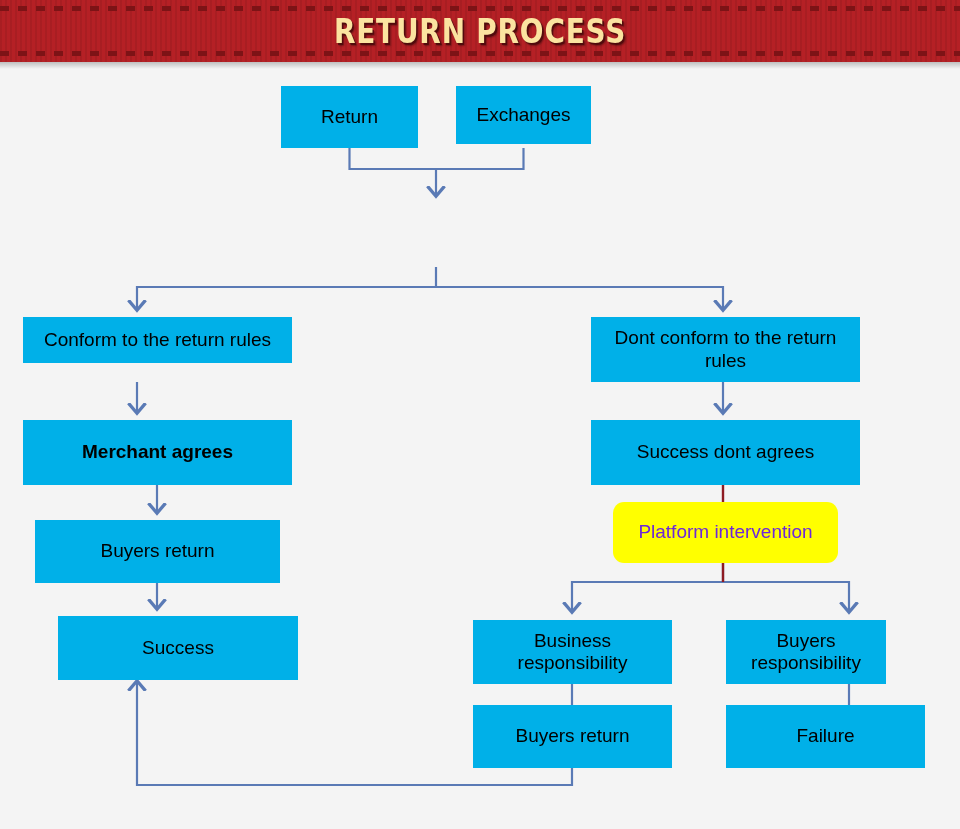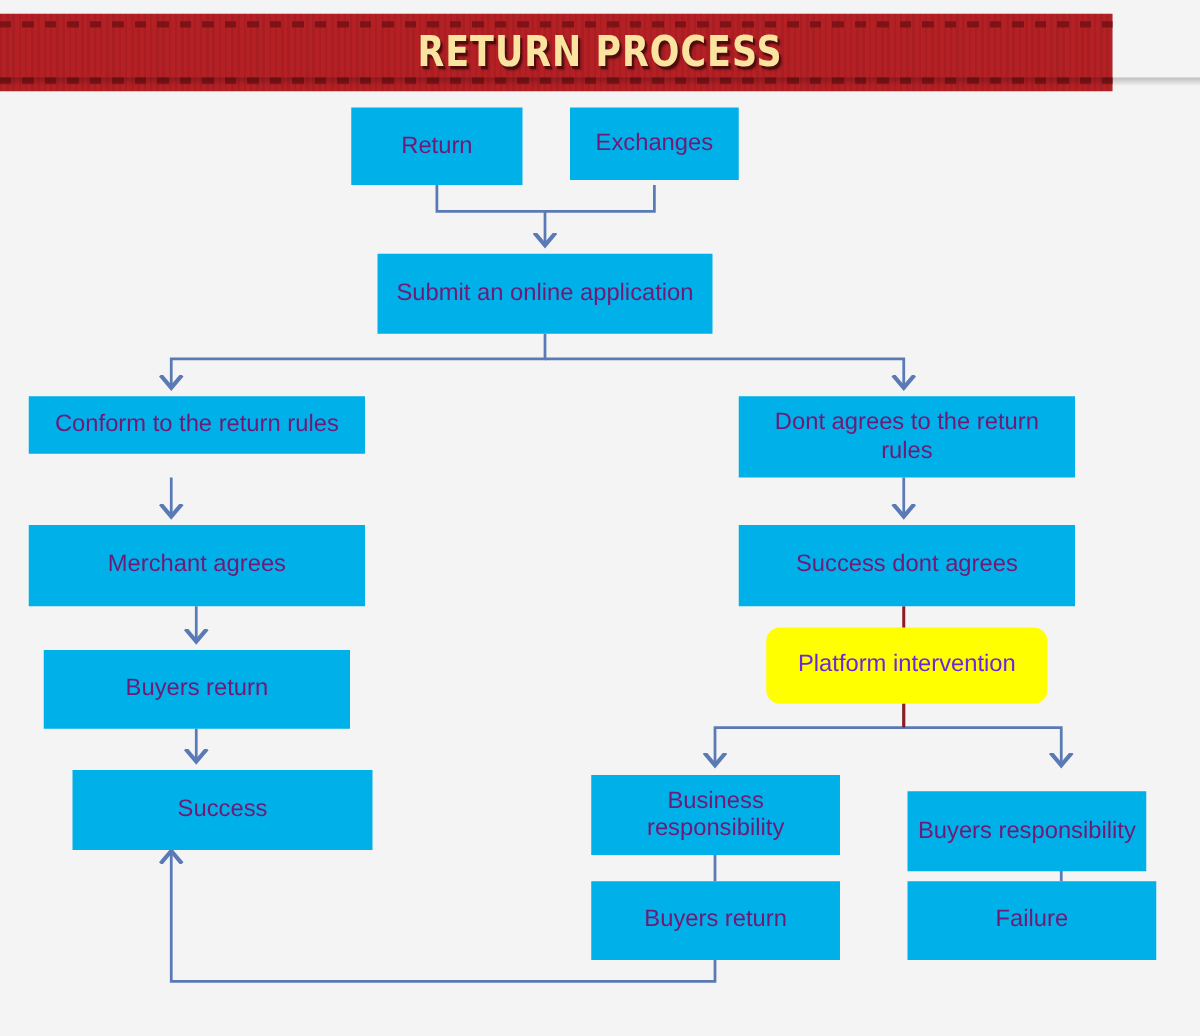--- a/index.html
+++ b/index.html
@@ -6,21 +6,21 @@
   html, body {
     width: 960px; height: 829px;
     background: #f4f4f4;
     font-family: "Liberation Sans", sans-serif;
     overflow: hidden;
   }
   #page { position: relative; width: 960px; height: 829px; background: #f4f4f4; }
 
   
   #banner {
-    position: absolute; left: 0; top: 11px; width: 890px; height: 62px;
+    position: absolute; left: 0; top: 0; width: 960px; height: 62px;
     background: #b52025;
     background-image:
       repeating-linear-gradient(90deg, rgba(0,0,0,0.07) 0 2px, rgba(0,0,0,0) 2px 5px);
     overflow: hidden;
   }
   #banner::before, #banner::after {
     content: ""; position: absolute; left: 0; width: 960px; height: 5px;
     background-image: repeating-linear-gradient(90deg,
        #7d1316 0 9px, rgba(0,0,0,0) 9px 18px);
   }
@@ -45,21 +45,21 @@
 
   
   #canvas { position: absolute; left: 0; top: 69px; width: 960px; height: 760px; }
   #wires  { position: absolute; left: 0; top: 0; width: 960px; height: 760px; }
 
   .node {
     position: absolute;
     display: flex; align-items: center; justify-content: center;
     text-align: center;
     background: #00b0e8;
-    color: #701a75;
+    color: #000000;
     font-size: 19px;
     line-height: 1.18;
     padding: 2px 6px;
     z-index: 3;
   }
   .node.yellow {
     background: #ffff00;
     color: #6d28d9;
     border-radius: 11px;
     z-index: 2;
@@ -108,38 +108,37 @@
 
       <g fill="none" stroke="#8e1b22" stroke-width="2.4">
         <path d="M723,416 L723,513"></path>
       </g>
     </svg>
 
     <div class="node" style="left:281px; top:17px; width:137px; height:62px;">Return</div>
 
     <div class="node" style="left:456px; top:17px; width:135px; height:58px;">Exchanges</div>
 
-    <div class="node" style="left:302px; top:134px; width:268px; height:64px;">Submit an online application</div>
 
     <div class="node" style="left:23px; top:248px; width:269px; height:46px;">Conform to the return rules</div>
 
-    <div class="node" style="left:591px; top:248px; width:269px; height:65px;">Dont agrees to the return rules</div>
+    <div class="node" style="left:591px; top:248px; width:269px; height:65px;">Dont conform to the return rules</div>
 
-    <div class="node" style="left:23px; top:351px; width:269px; height:65px;">Merchant agrees</div>
+    <div class="node" style="left:23px; top:351px; width:269px; height:65px;font-weight:bold;">Merchant agrees</div>
 
     <div class="node" style="left:591px; top:351px; width:269px; height:65px;">Success dont agrees</div>
 
     <div class="node" style="left:35px; top:451px; width:245px; height:63px;">Buyers return</div>
 
     <div class="node yellow" style="left:613px; top:433px; width:225px; height:61px;">Platform intervention</div>
 
     <div class="node" style="left:58px; top:547px; width:240px; height:64px;">Success</div>
 
     <div class="node" style="left:473px; top:551px; width:199px; height:64px;">Business responsibility</div>
 
-    <div class="node" style="left:726px; top:564px; width:191px; height:64px;">Buyers responsibility</div>
+    <div class="node" style="left:726px; top:551px; width:160px; height:64px;">Buyers responsibility</div>
 
     <div class="node" style="left:473px; top:636px; width:199px; height:63px;">Buyers return</div>
 
     <div class="node" style="left:726px; top:636px; width:199px; height:63px;">Failure</div>
 
   </div>
 </div>
 
 </body></html>

